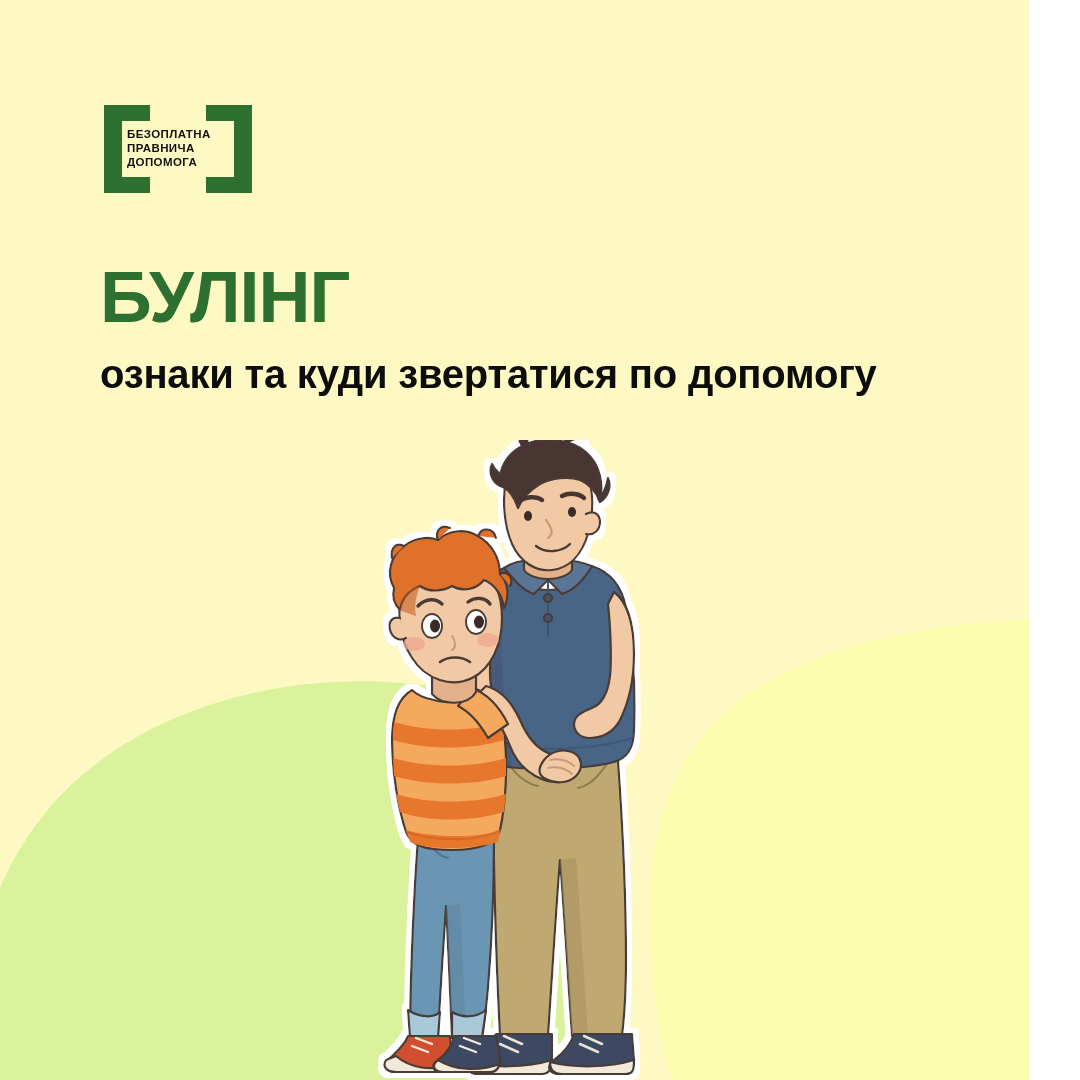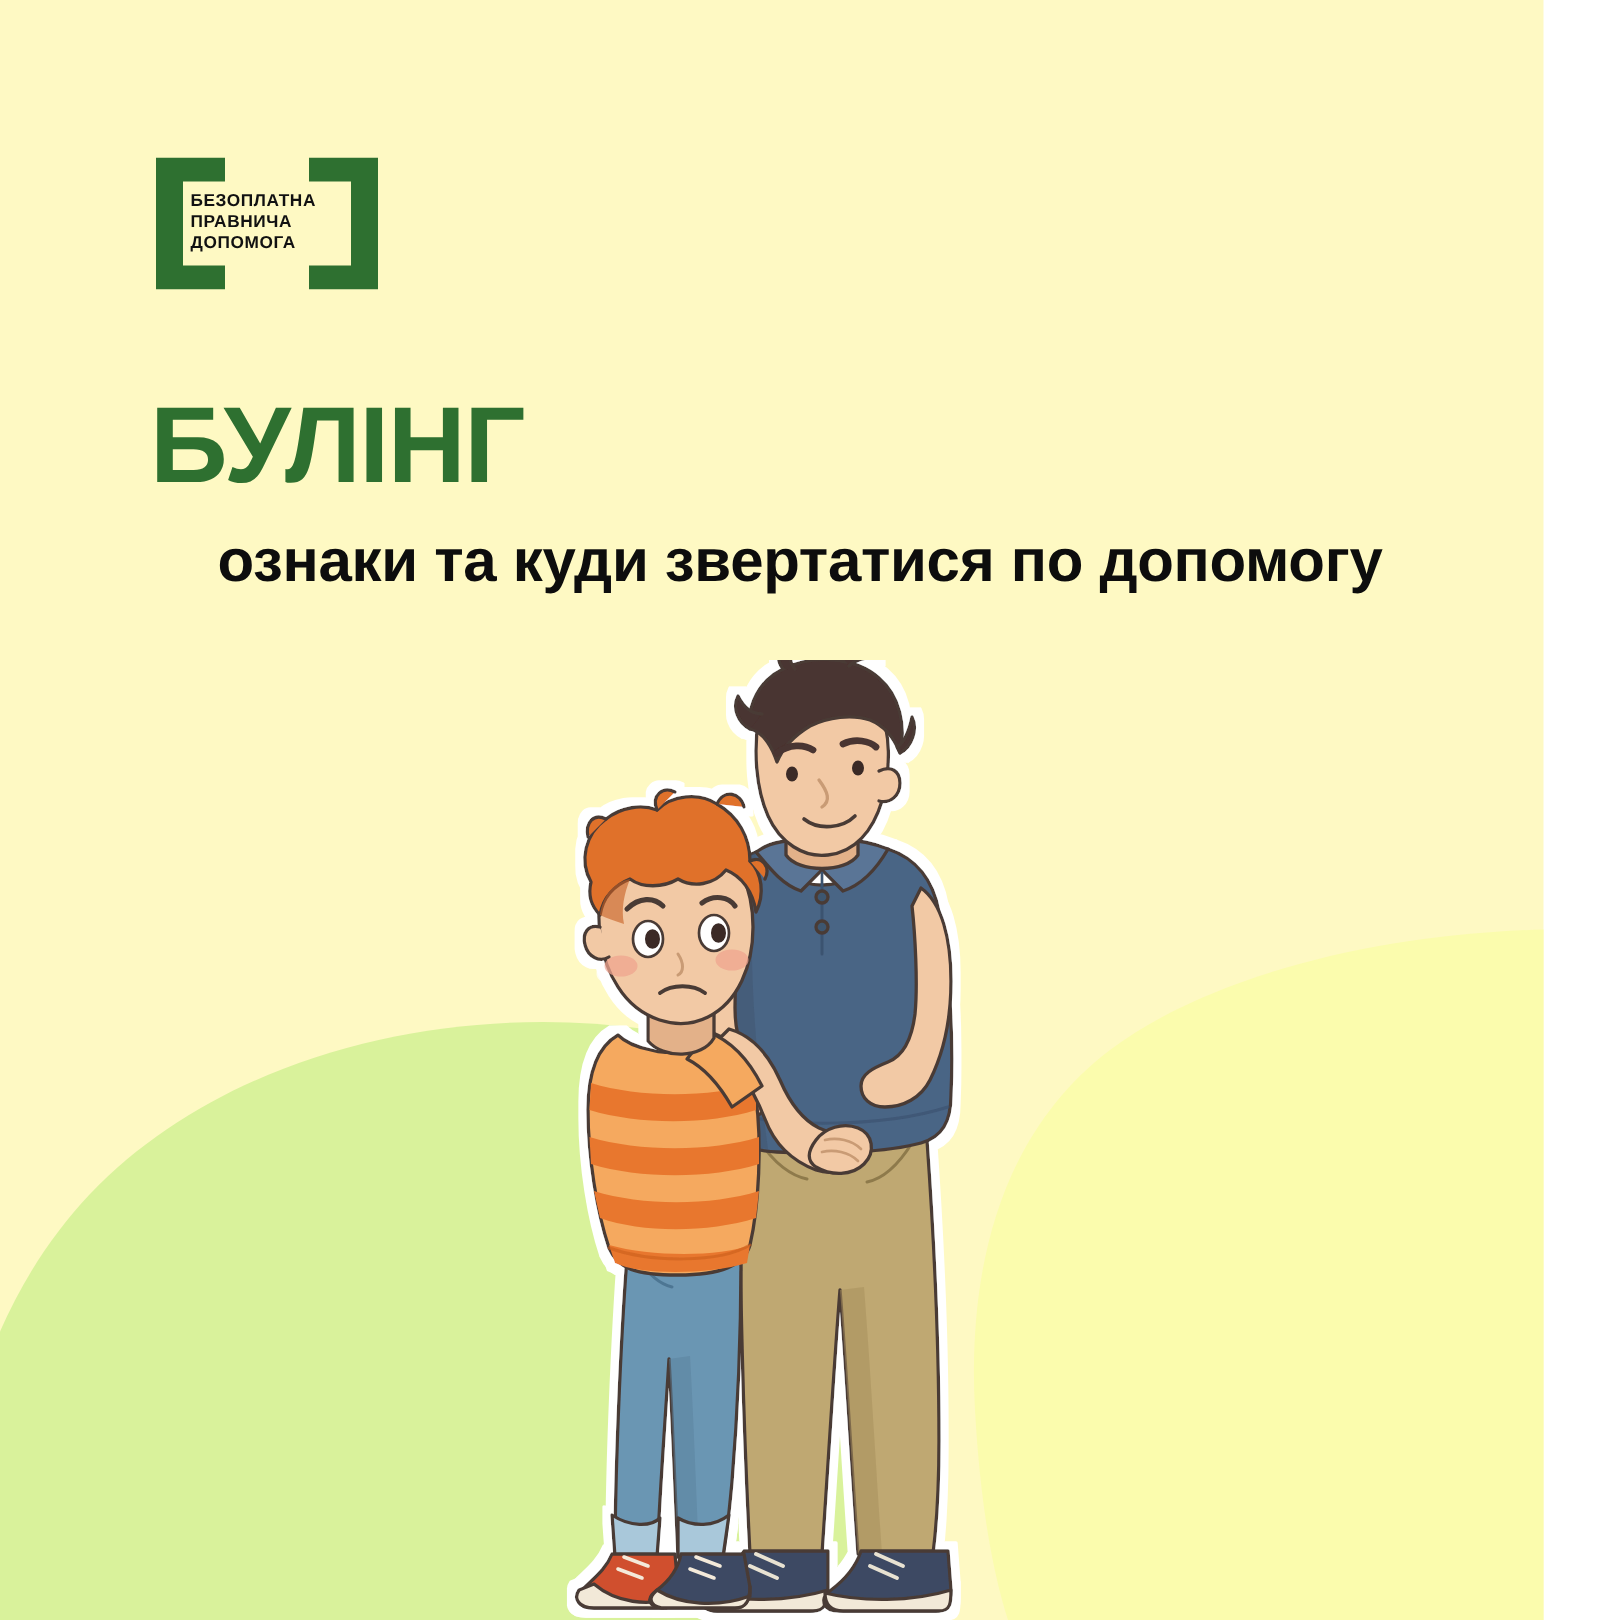--- a/index.html
+++ b/index.html
@@ -49,21 +49,20 @@
   }
   .subtitle{
     position:absolute;left:100px;top:351px;
     font-family:"Liberation Sans", sans-serif;
     font-weight:bold;
     font-size:40px;
     line-height:46px;
     letter-spacing:-0.2px;
     color:#0d0d0d;
     white-space:nowrap;
-    margin-left:45px;
   }
   
   .illus{
     position:absolute;left:376px;top:440px;
     width:330px;height:640px;
   }
   .illus svg{display:block;width:330px;height:640px;}
 </style>
 </head>
 <body>

